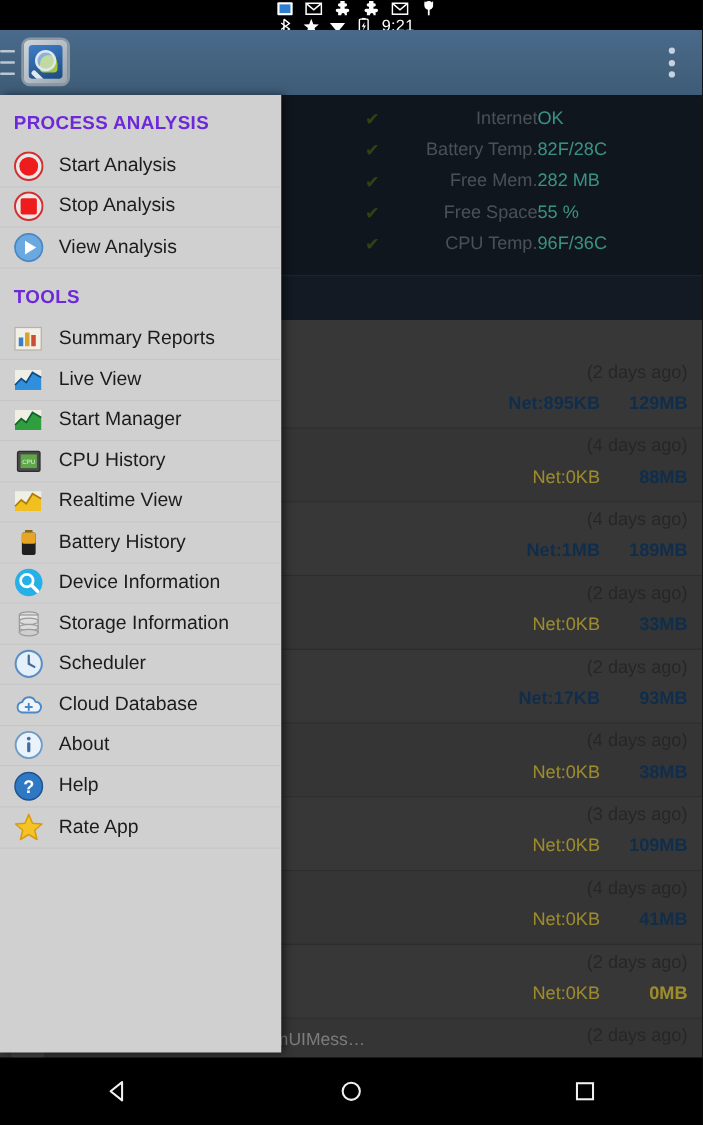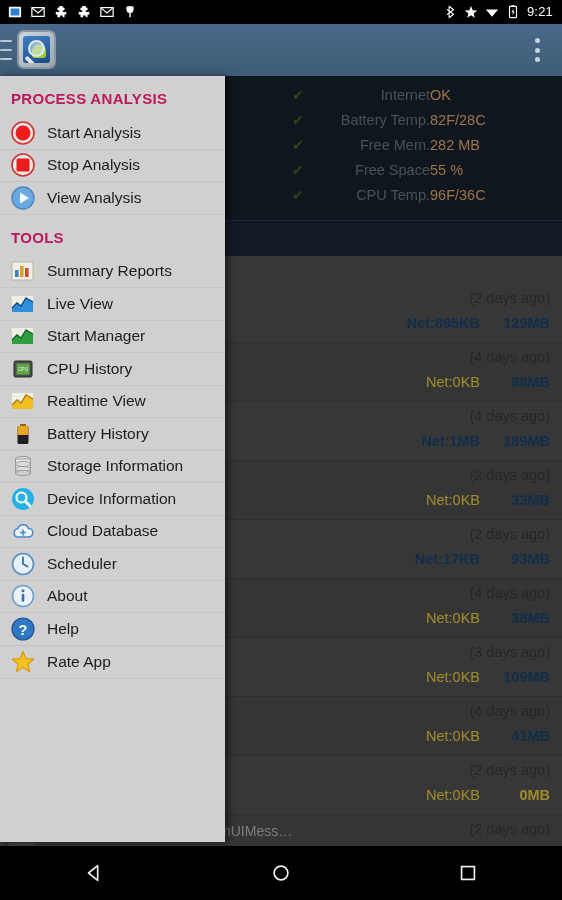--- a/index.html
+++ b/index.html
@@ -3,21 +3,21 @@
 <meta charset="utf-8">
 <style>
   html,body{margin:0;padding:0;background:#000;}
   body{width:562px;height:900px;overflow:hidden;
        font-family:"Liberation Sans","DejaVu Sans",sans-serif;
        -webkit-font-smoothing:antialiased;}
   .screen{position:relative;width:562px;height:900px;overflow:hidden;background:#000;}
 
   
   .statusbar{position:absolute;left:0;top:0;width:562px;height:24px;background:#000;
-             display:flex;align-items:center;}
+             display:flex;align-items:center;flex-direction:column;}
   .sb-left{display:flex;align-items:center;gap:9px;padding-left:8px;flex:1;}
   .sb-right{display:flex;align-items:center;gap:7px;padding-right:9px;}
   .sb-ico{width:14px;height:14px;display:block;}
   .sb-clock{color:#fff;font-size:13px;letter-spacing:.2px;line-height:14px;}
 
   
   .appbar{position:absolute;left:0;top:24px;width:562px;height:52px;
           background:linear-gradient(to bottom,#4a6a8c 0%,#44637f 50%,#3e5c78 100%);
           border-bottom:2px solid #2f4a62;}
   .appbar-inner{position:relative;width:100%;height:100%;}
@@ -44,21 +44,21 @@
            background:#5a5a5a;}
 
   .statuspanel{position:relative;width:562px;height:144px;background:#1b2431;
                display:flex;box-sizing:border-box;padding:6px 0 0 0;}
   .sp-col{box-sizing:border-box;}
   .sp-left{width:292px;padding-left:14px;}
   .sp-right{flex:1;}
   .sp-row{height:25px;display:flex;align-items:center;font-size:14.5px;}
   .chk{width:20px;display:inline-block;color:#4e6b1f;font-size:14px;line-height:1;}
   .sp-label{color:#79818c;width:118px;text-align:right;}
-  .sp-val{color:#fdba74;font-weight:400;}
+  .sp-val{color:#5eead4;font-weight:400;}
   .sp-val.grey{color:#79818c;}
 
   .actionbar{position:relative;width:562px;height:36px;background:#1f2b3a;
              display:flex;align-items:center;padding-left:24px;box-sizing:border-box;
              border-top:1px solid #2c3a4c;}
   .actionbar .ab-ico{width:15px;height:15px;border-radius:50%;background:#8a2230;margin-right:9px;
              box-shadow:0 0 0 2px #6d1a26 inset;}
   .actionbar .ab-label{color:#9aa3ad;font-size:16px;}
 
   .lastanalysis{width:562px;height:28px;background:#5a5a5a;display:flex;align-items:center;
@@ -83,21 +83,21 @@
   .row-metrics .mem{color:#1b4a7a;min-width:56px;text-align:right;display:inline-block;}
   .row-metrics .mem.zero{color:#fde047;}
 
   
   .scrim{position:absolute;left:0;top:76px;width:562px;height:770px;background:rgba(0,0,0,.38);
          pointer-events:none;}
 
   
   .drawer{position:absolute;left:0;top:76px;width:225px;height:766px;background:#d0d0d0;
           box-shadow:3px 0 7px rgba(0,0,0,.55);overflow:hidden;}
-  .dsection{font-size:15px;font-weight:bold;color:#be185d;letter-spacing:.3px;
+  .dsection{font-size:15px;font-weight:bold;color:#6d28d9;letter-spacing:.3px;
             padding:14px 0 10px 11px;}
   .ditem{height:32.5px;display:flex;align-items:center;padding-left:11px;
          border-bottom:1px solid #c6c6c6;box-sizing:border-box;}
   .ditem .di-ico{width:30px;height:24px;display:flex;align-items:center;justify-content:flex-start;
          flex:0 0 30px;}
   .ditem .di-label{font-size:15.5px;color:#1c1c1c;padding-left:6px;}
   .ditem.nb{border-bottom:none;align-items:center;}
   .dsep{height:1px;background:#c6c6c6;}
 
   svg{display:block;}
@@ -441,56 +441,56 @@
             <rect x="9" y="2" width="6" height="2" fill="#8a6a10"></rect>
             <rect x="6.5" y="4" width="11" height="18" rx="1.6" fill="#1f1f1f"></rect>
             <rect x="6.5" y="4" width="11" height="9" rx="1.6" fill="#e8a424"></rect>
           </svg>
       </span>
       <span class="di-label">Battery History</span>
     </div>
     <div class="ditem">
       <span class="di-ico">
         <svg width="24" height="24" viewBox="0 0 24 24">
+            <circle cx="12" cy="12" r="11" fill="#25b0e8"></circle>
+            <circle cx="10.5" cy="10.5" r="5" fill="none" stroke="#fff" stroke-width="2.2"></circle>
+            <path d="M14.2 14.2 L19 19" stroke="#fff" stroke-width="2.8" stroke-linecap="round"></path>
+          </svg>
+      </span>
+      <span class="di-label">Device Information</span>
+    </div>
+    <div class="ditem">
+      <span class="di-ico">
+        <svg width="24" height="24" viewBox="0 0 24 24">
             <ellipse cx="12" cy="5" rx="7.5" ry="2.6" fill="#dcdcdc" stroke="#9a9a9a"></ellipse>
             <rect x="4.5" y="5" width="15" height="14" fill="#e8e8e8" stroke="#9a9a9a"></rect>
             <ellipse cx="12" cy="10" rx="7.5" ry="2.6" fill="#dcdcdc" stroke="#9a9a9a"></ellipse>
             <ellipse cx="12" cy="15" rx="7.5" ry="2.6" fill="#dcdcdc" stroke="#9a9a9a"></ellipse>
             <ellipse cx="12" cy="19" rx="7.5" ry="2.6" fill="#cfcfcf" stroke="#9a9a9a"></ellipse>
           </svg>
       </span>
       <span class="di-label">Storage Information</span>
     </div>
     <div class="ditem">
       <span class="di-ico">
         <svg width="24" height="24" viewBox="0 0 24 24">
-            <circle cx="12" cy="12" r="11" fill="#25b0e8"></circle>
-            <circle cx="10.5" cy="10.5" r="5" fill="none" stroke="#fff" stroke-width="2.2"></circle>
-            <path d="M14.2 14.2 L19 19" stroke="#fff" stroke-width="2.8" stroke-linecap="round"></path>
-          </svg>
-      </span>
-      <span class="di-label">Device Information</span>
+            <circle cx="12" cy="12" r="10.5" fill="#e6f0fa" stroke="#5b8ec4" stroke-width="1.6"></circle>
+            <path d="M12 5.5 V12 L16.5 14.5" fill="none" stroke="#3d6e9e" stroke-width="1.8" stroke-linecap="round"></path>
+          </svg>
+      </span>
+      <span class="di-label">Scheduler</span>
     </div>
     <div class="ditem">
       <span class="di-ico">
         <svg width="24" height="24" viewBox="0 0 24 24">
             <path d="M6.5 18 A4.2 4.2 0 0 1 6.8 9.7 A5.6 5.6 0 0 1 17.4 9.4 A3.9 3.9 0 0 1 17.6 18 Z" fill="#eef5fc" stroke="#4d88c6" stroke-width="1.5"></path>
             <path d="M12 11 V16 M9.5 13.5 H14.5" stroke="#4d88c6" stroke-width="1.6" stroke-linecap="round"></path>
           </svg>
       </span>
       <span class="di-label">Cloud Database</span>
-    </div>
-    <div class="ditem">
-      <span class="di-ico">
-        <svg width="24" height="24" viewBox="0 0 24 24">
-            <circle cx="12" cy="12" r="10.5" fill="#e6f0fa" stroke="#5b8ec4" stroke-width="1.6"></circle>
-            <path d="M12 5.5 V12 L16.5 14.5" fill="none" stroke="#3d6e9e" stroke-width="1.8" stroke-linecap="round"></path>
-          </svg>
-      </span>
-      <span class="di-label">Scheduler</span>
     </div>
     <div class="ditem">
       <span class="di-ico">
         <svg width="24" height="24" viewBox="0 0 24 24">
             <circle cx="12" cy="12" r="10.5" fill="#eaf2fb" stroke="#6d9ccb" stroke-width="1.5"></circle>
             <circle cx="12" cy="6.8" r="1.5" fill="#3f6e9f"></circle>
             <rect x="10.7" y="9.8" width="2.6" height="8" rx="1.1" fill="#3f6e9f"></rect>
           </svg>
       </span>
       <span class="di-label">About</span>

